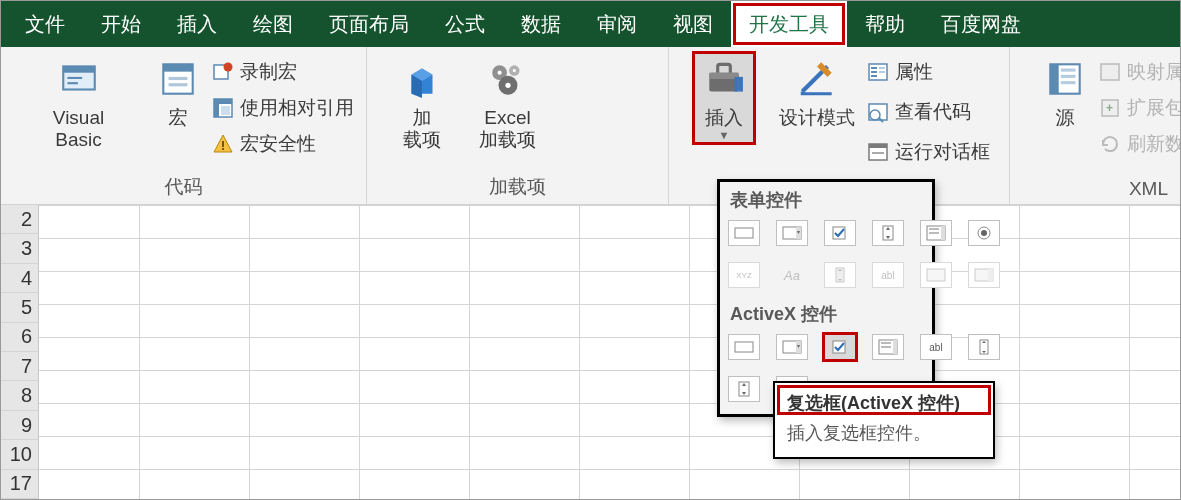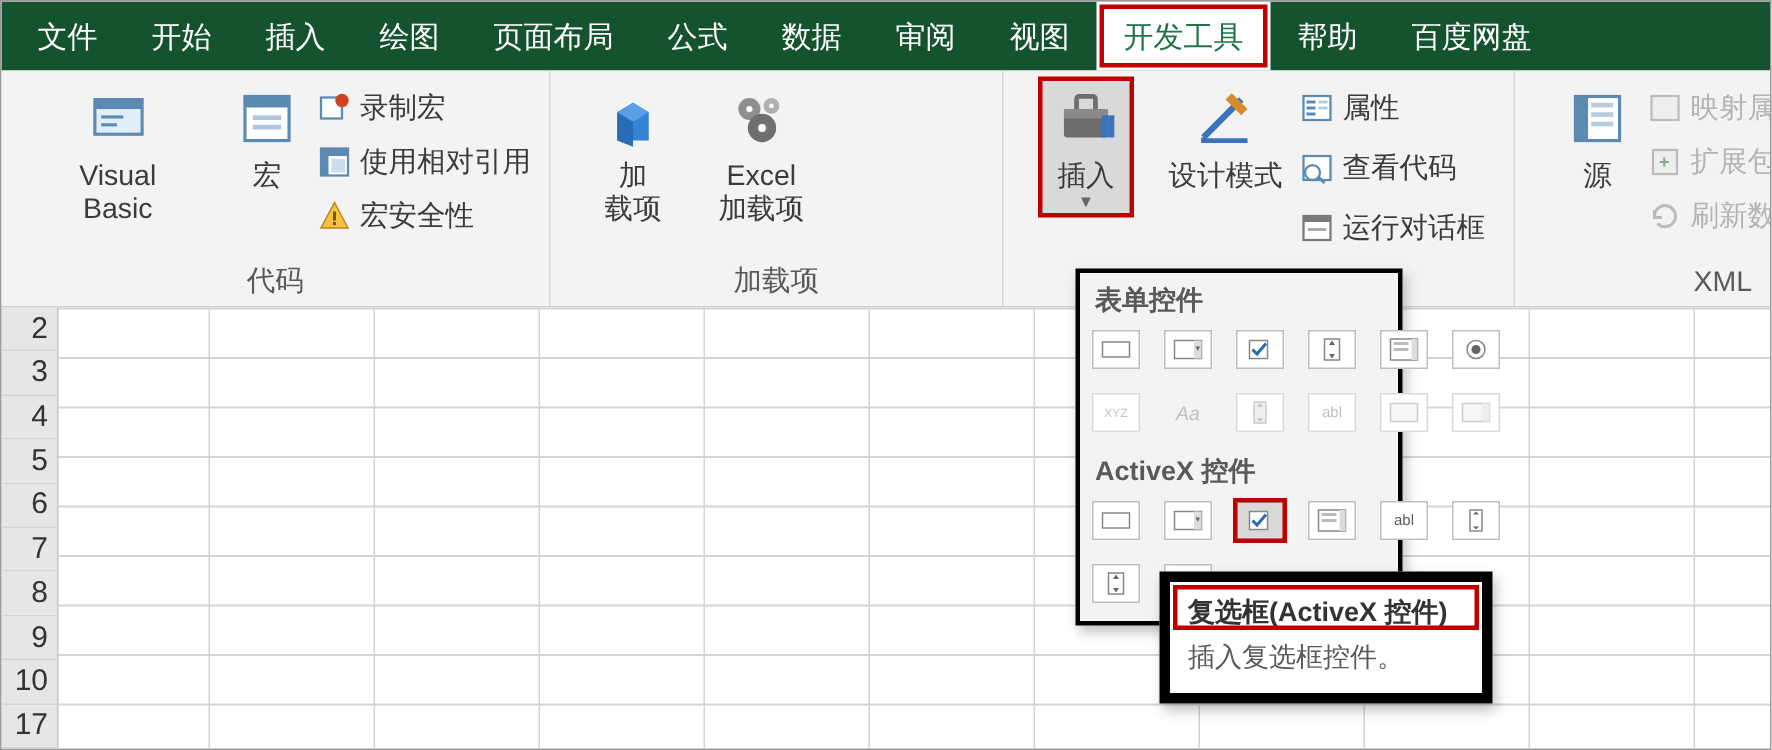--- a/index.html
+++ b/index.html
@@ -122,21 +122,21 @@
   .gctrl.noborder { border: none; background: transparent; align-items: center; }
   .gctrl svg { width: 20px; height: 18px; }
   .gctrl.hl::after { inset:-3px; }
 
   
   .tooltip {
     position: absolute;
     top: 380px; left: 772px;
     width: 222px;
     background: #fff;
-    border: 7px solid #000000;
+    border: 2px solid #000000;
     box-shadow: 2px 4px 8px rgba(0,0,0,0.25);
     z-index: 20;
     font-size: 18px;
     color: #595959;
   }
   .tooltip-title { font-weight: 700; color: #333; padding: 8px 12px 2px 12px; position: relative; }
   .tooltip-title.hl::after { inset: 2px; }
   .tooltip-body { padding: 4px 12px 12px 12px; }
 
   

